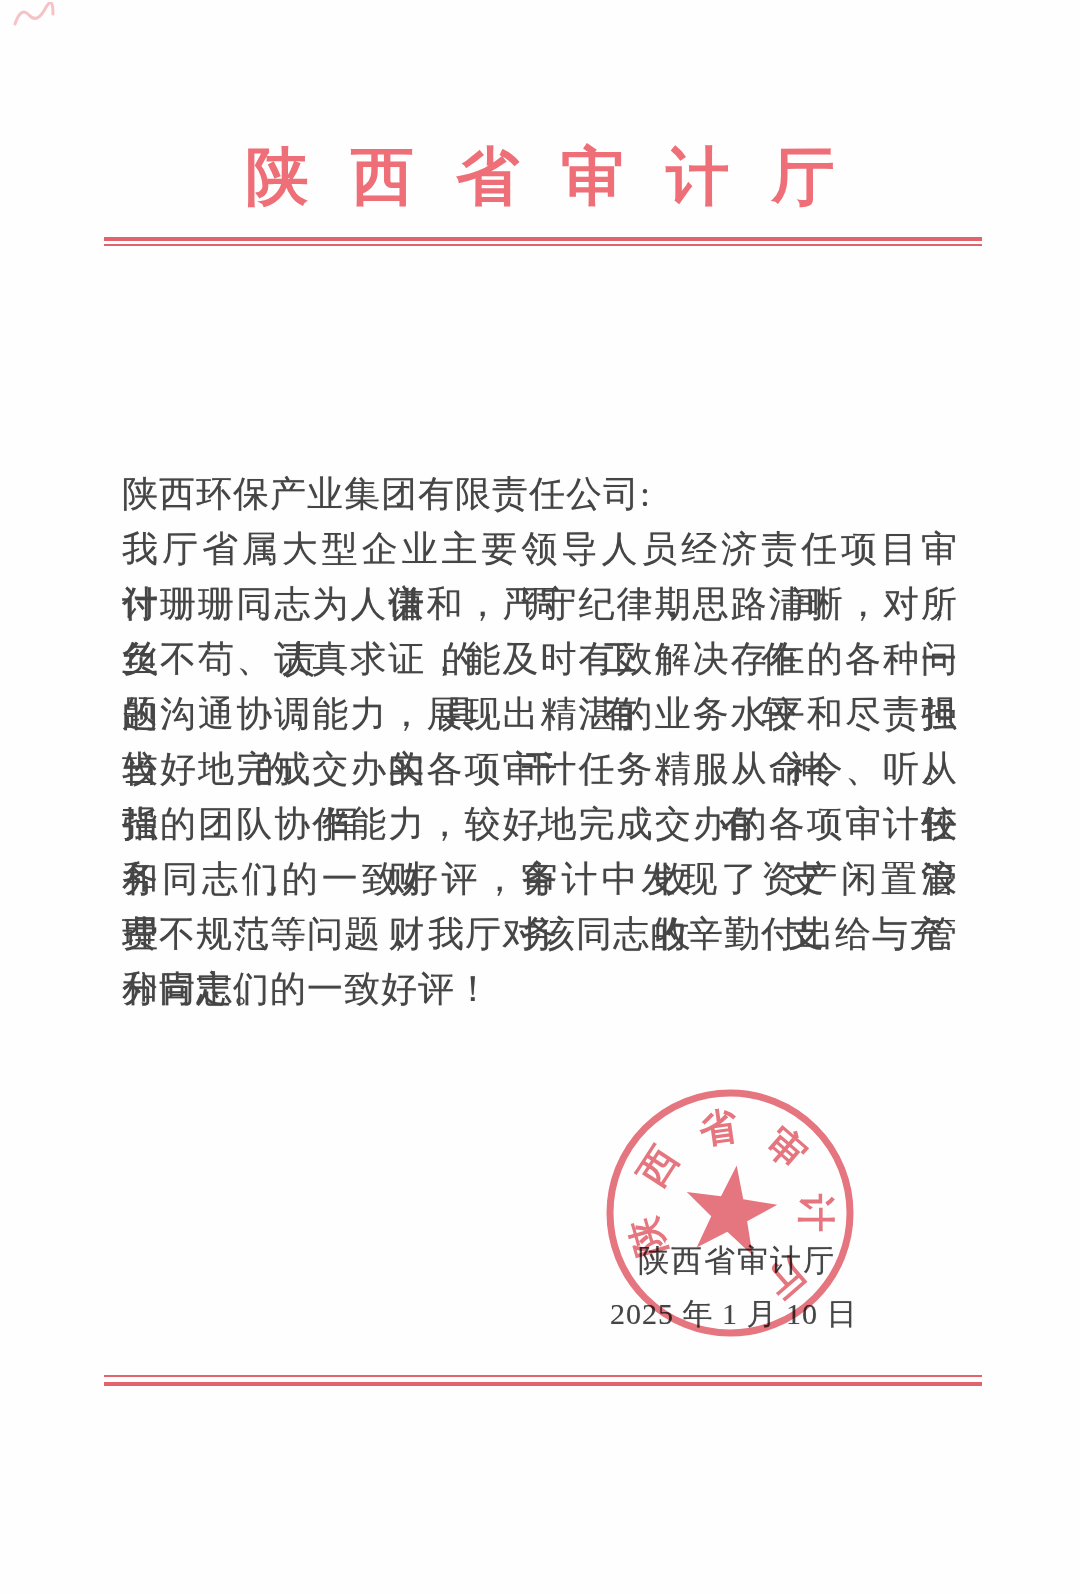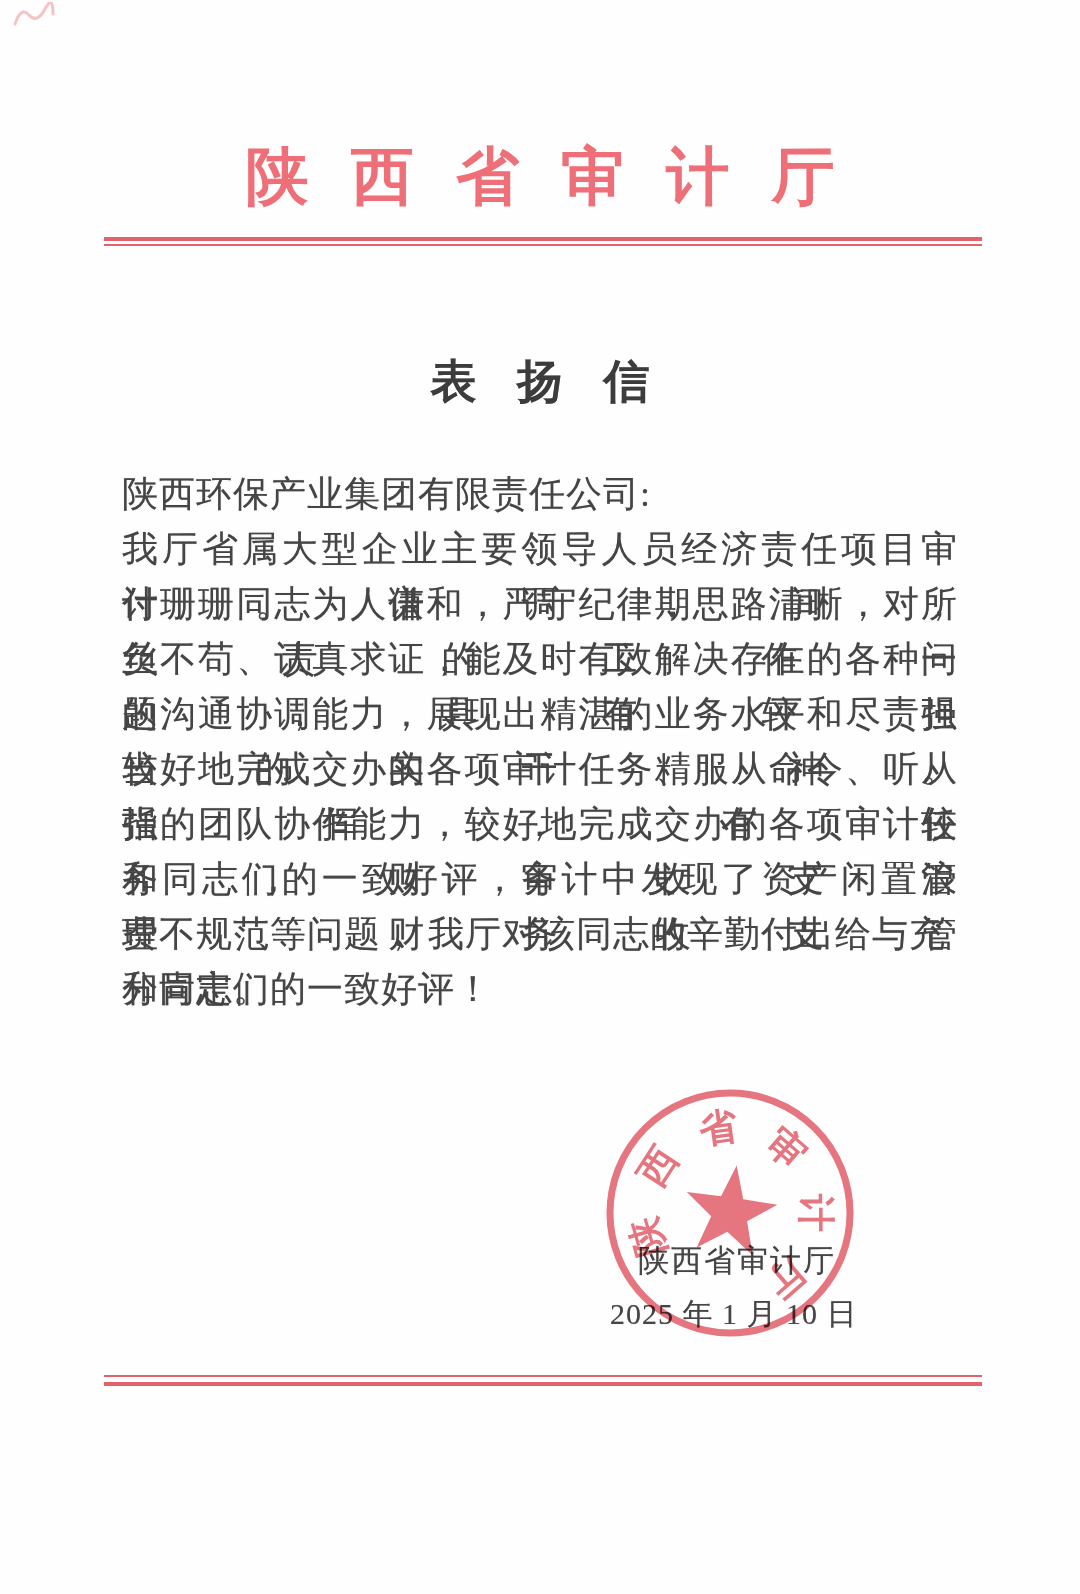--- a/index.html
+++ b/index.html
@@ -83,21 +83,20 @@
     <path d="M3,22 Q9,4 17,13 T33,7 T41,12" fill="none" stroke="#f2aeb4" stroke-width="3" stroke-linecap="round"></path>
   </svg>
 
   <div class="masthead">陕西省审计厅</div>
 
   <div class="rule rule-top">
     <div class="bar b1"></div>
     <div class="bar b2"></div>
   </div>
 
-  <div class="letter-title">表扬信</div>
 
   <div class="body-block">
     <div class="line">陕西环保产业集团有限责任公司:</div>
     <div>
         <div class="line fill">我厅省属大型企业主要领导人员经济责任项目审计。借调期间，</div>
         <div class="line fill">付珊珊同志为人谦和，严守纪律，思路清晰，对所负责的工作一</div>
         <div class="line fill">丝不苟、认真求证，能及时有效解决存在的各种问题，具有较强</div>
         <div class="line fill">的沟通协调能力，展现出精湛的业务水平和尽责担当的实干精神。</div>
         <div class="line fill">较好地完成交办的各项审计任务、服从命令、听从指挥，有较</div>
         <div class="line fill">强的团队协作能力，较好地完成交办的各项审计任务，财务收支管</div>

